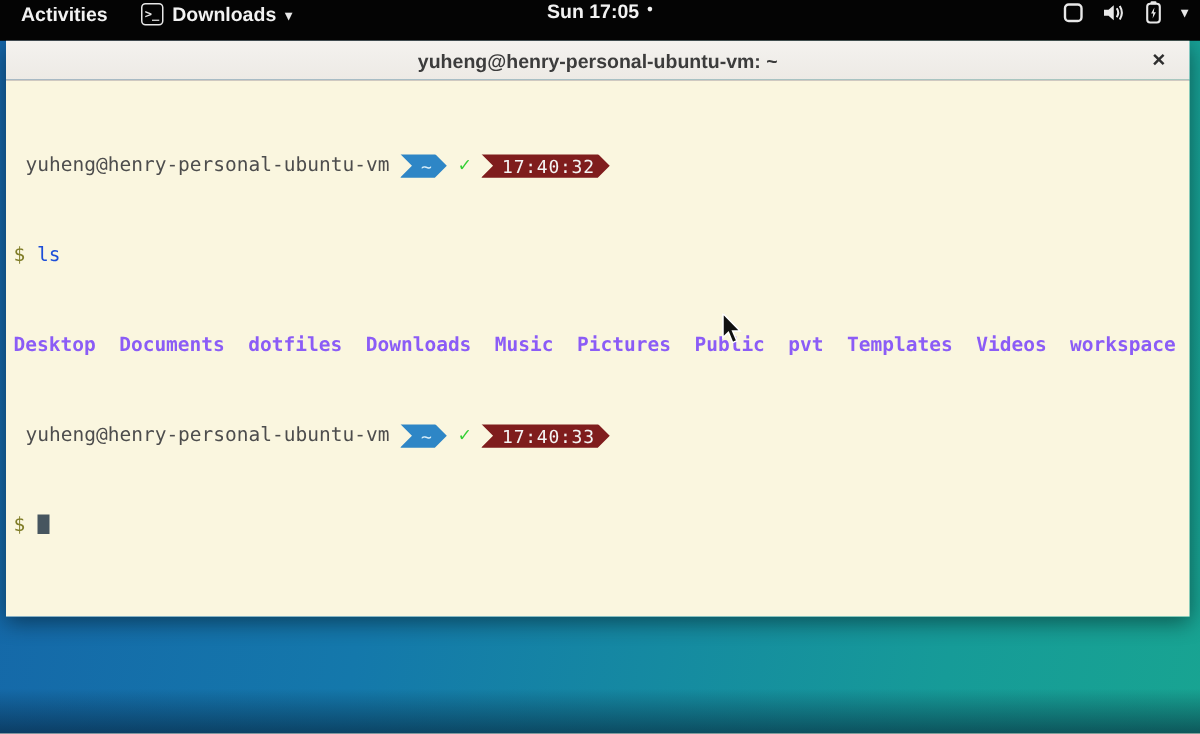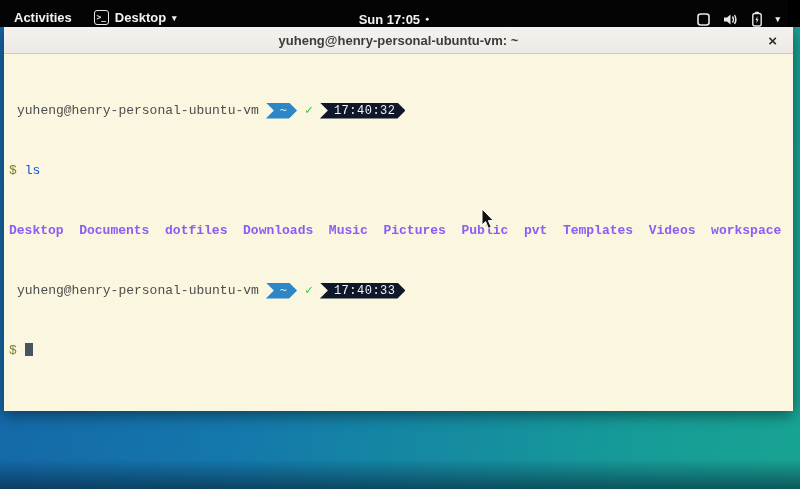--- a/index.html
+++ b/index.html
@@ -1,67 +1,67 @@
 <!DOCTYPE html>
 <html><head>
 <meta charset="utf-8">
 <style>
   * { margin:0; padding:0; box-sizing:border-box; }
   html,body { width:800px; height:489px; overflow:hidden; }
   .screen { position:relative; width:800px; height:489px; background:#000; font-family:"Liberation Sans", sans-serif; }
 
   
-  .topbar { position:absolute; top:0; left:0; right:12px; height:27px; background:#040404; color:#f2f2f2; display:flex; align-items:flex-end; font-size:13px; font-weight:bold; z-index:30; }
+  .topbar { position:absolute; top:0; left:0; right:0; height:27px; background:#040404; color:#f2f2f2; display:flex; align-items:flex-start; font-size:13px; font-weight:bold; z-index:30; }
   .tb-left { display:flex; align-items:center; gap:18px; margin-left:10px; }
   .activities { padding:2px 4px; cursor:pointer; }
   .appmenu { display:flex; align-items:center; gap:6px; cursor:pointer; }
   .app-icon { width:15px; height:15px; border:1.5px solid #e8e8e8; border-radius:3px; display:flex; align-items:center; justify-content:center; font-family:"DejaVu Sans Mono", monospace; font-size:8px; font-weight:bold; color:#e8e8e8; line-height:1; }
   .caret { font-size:9px; color:#e8e8e8; }
   .tb-center { position:absolute; left:50%; transform:translateX(-50%); display:flex; align-items:center; gap:5px; cursor:pointer; }
   .clock-dot { font-size:7px; position:relative; top:-1px; }
   .tb-right { position:absolute; right:8px; display:flex; align-items:center; gap:12px; cursor:pointer; }
   .tb-right svg { display:block; }
 
   
   .desktop { position:absolute; top:27px; left:0; right:0; bottom:0; background:linear-gradient(100deg, #1565a8 0%, #1478ab 35%, #169b98 80%, #18a492 100%); }
   .desktop::after { content:""; position:absolute; left:0; right:0; bottom:0; height:30px; background:linear-gradient(to bottom, rgba(0,0,0,0) 0%, rgba(4,24,44,0.55) 100%); }
 
   
   .window { position:absolute; top:27px; left:4px; width:789px; height:384px; display:flex; flex-direction:column; box-shadow:0 4px 14px rgba(0,0,0,0.45); z-index:10; }
   .titlebar { height:27px; background:linear-gradient(#f4f2ef,#edeae5); border-bottom:1px solid #cfc9c1; display:flex; align-items:center; justify-content:center; position:relative; font-size:13px; font-weight:bold; color:#3c3c3c; }
   .close-btn { position:absolute; right:16px; top:50%; transform:translateY(-50%); font-size:15px; line-height:1; color:#2e2e2e; cursor:pointer; font-weight:bold; }
 
   .term { flex:1; background:#faf6df; padding:4px 5px; font-family:"DejaVu Sans Mono","Liberation Mono",monospace; font-size:13px; line-height:15px; color:#4d4d4d; white-space:pre; overflow:hidden; }
-  .tline { height:15px; display:flex; white-space:pre;font-family:Liberation Mono, monospace; }
+  .tline { height:15px; display:flex; white-space:pre; }
   .prompt-line { padding-left:8px; }
   .host { color:#4d4d4d; }
   .pl-group { display:inline-flex; align-items:center; height:15px; margin-left:7px; }
   .seg { height:16px; line-height:16px; font-size:12px; padding:0 10px 0 14px; clip-path:polygon(0 0, calc(100% - 8px) 0, 100% 50%, calc(100% - 8px) 100%, 0 100%, 8px 50%); }
   .seg-blue { background:#2e86c6; color:#d8edf9; }
-  .seg-dark { background:#0f172a; color:#f4f4f4; margin-left:2px; letter-spacing:0.5px; }
+  .seg-dark { background:#7f1d1d; color:#f4f4f4; margin-left:2px; letter-spacing:0.5px; }
   .check { color:#33cf33; font-weight:bold; margin:0 5px 0 8px; font-size:13px; }
   .dollar { color:#807d28; }
   .cmd { color:#1d4ed8; }
   .files { color:#8b5cf6; font-weight:bold; }
   .cursor-block { display:inline-block; width:8px; height:13px; background:#46555f; margin-left:0px; vertical-align:middle; }
 
   
   .pointer { position:absolute; left:481px; top:209px; z-index:50; pointer-events:none; }
 </style>
 </head>
 <body>
 
 <div class="screen">
 
   <div class="topbar">
     <div class="tb-left">
       <span class="activities">Activities</span>
       <span class="appmenu">
         <span class="app-icon">&gt;_</span>
-        <span>Desktop</span>
+        <span>Downloads</span>
         <span class="caret">▾</span>
       </span>
     </div>
     <div class="tb-center">
       <span>Sun 17:05</span>
       <span class="clock-dot">●</span>
     </div>
     <div class="tb-right">
       <span>
         <svg width="15" height="15" viewBox="0 0 15 15">

